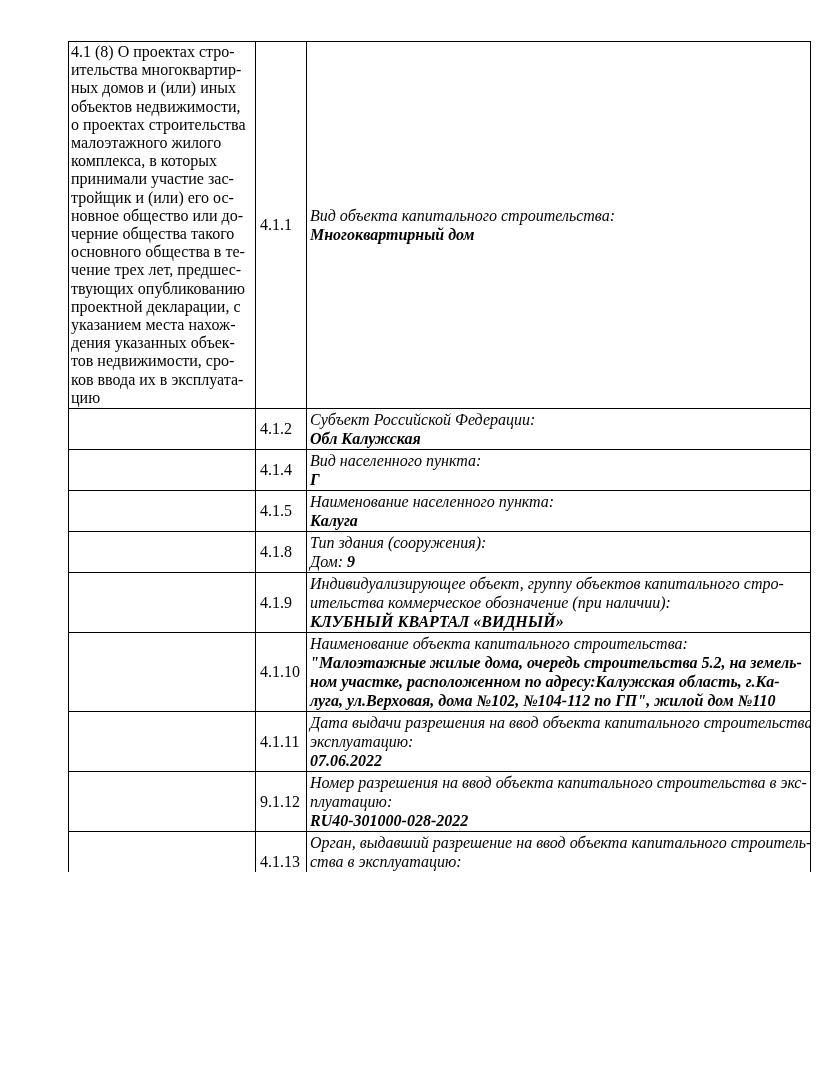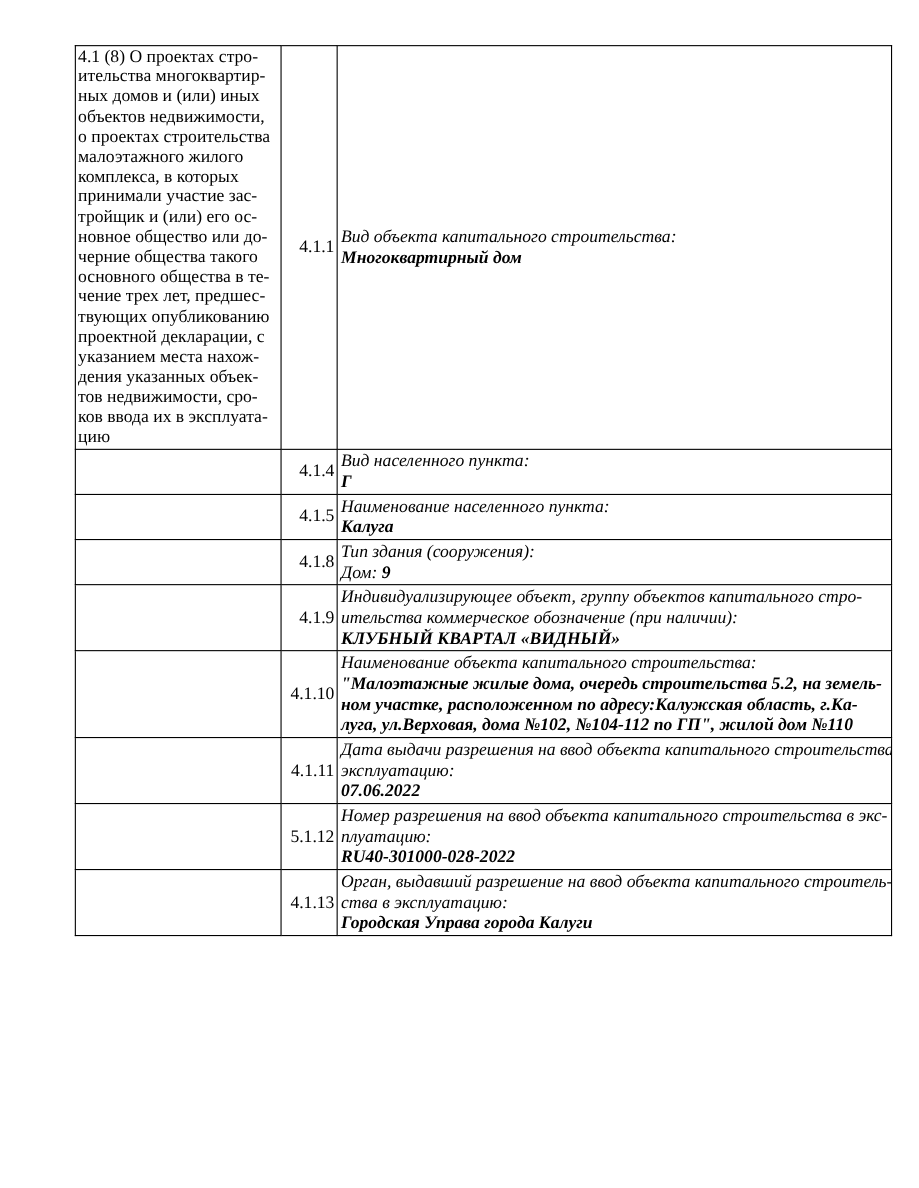--- a/index.html
+++ b/index.html
@@ -38,21 +38,21 @@
     padding: 1px 2px;
     vertical-align: top;
   }
   .sectext {
     white-space: pre;
     font-size: 16px;
     line-height: 18.2px;
   }
   td.c2 {
     padding: 1px 2px 1px 4px;
-    text-align: right;
+    text-align: left;
   }
   td.c3 {
     padding: 1px 3px;
     white-space: pre;
     line-height: 19px;
     font-style: italic;
   }
   .val { font-weight: bold; }
 </style>
 </head>
@@ -88,20 +88,26 @@
 тов недвижимости, сро-
 ков ввода их в эксплуата-
 цию</div>
           </td>
         <td class="c2">4.1.1</td>
         <td class="c3"><span class="lbl">Вид объекта капитального строительства:</span><span class="lbl">
 </span><span class="val">Многоквартирный дом</span></td>
       </tr>
       <tr>
         <td class="c1"></td>
+        <td class="c2">4.1.2</td>
+        <td class="c3"><span class="lbl">Субъект Российской Федерации:</span><span class="lbl">
+</span><span class="val">Обл Калужская</span></td>
+      </tr>
+      <tr>
+        <td class="c1"></td>
         <td class="c2">4.1.4</td>
         <td class="c3"><span class="lbl">Вид населенного пункта:</span><span class="lbl">
 </span><span class="val">Г</span></td>
       </tr>
       <tr>
         <td class="c1"></td>
         <td class="c2">4.1.5</td>
         <td class="c3"><span class="lbl">Наименование населенного пункта:</span><span class="lbl">
 </span><span class="val">Калуга</span></td>
       </tr>
@@ -128,21 +134,21 @@
       </tr>
       <tr>
         <td class="c1"></td>
         <td class="c2">4.1.11</td>
         <td class="c3"><span class="lbl">Дата выдачи разрешения на ввод объекта капитального строительства в
 эксплуатацию:</span><span class="lbl">
 </span><span class="val">07.06.2022</span></td>
       </tr>
       <tr>
         <td class="c1"></td>
-        <td class="c2">5.1.12</td>
+        <td class="c2">9.1.12</td>
         <td class="c3"><span class="lbl">Номер разрешения на ввод объекта капитального строительства в экс-
 плуатацию:</span><span class="lbl">
 </span><span class="val">RU40-301000-028-2022</span></td>
       </tr>
       <tr>
         <td class="c1"></td>
         <td class="c2">4.1.13</td>
         <td class="c3"><span class="lbl">Орган, выдавший разрешение на ввод объекта капитального строитель-
 ства в эксплуатацию:</span><span class="lbl">
 </span><span class="val">Городская Управа города Калуги</span></td>

